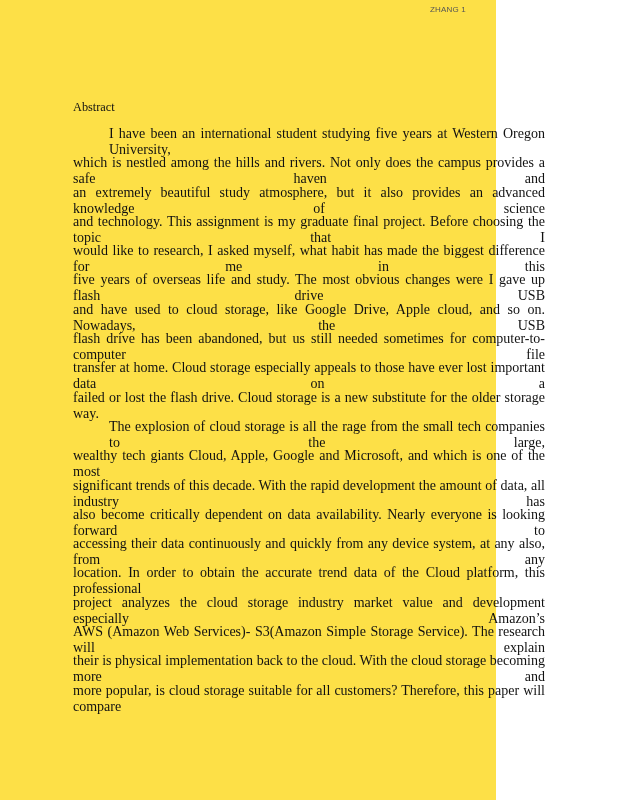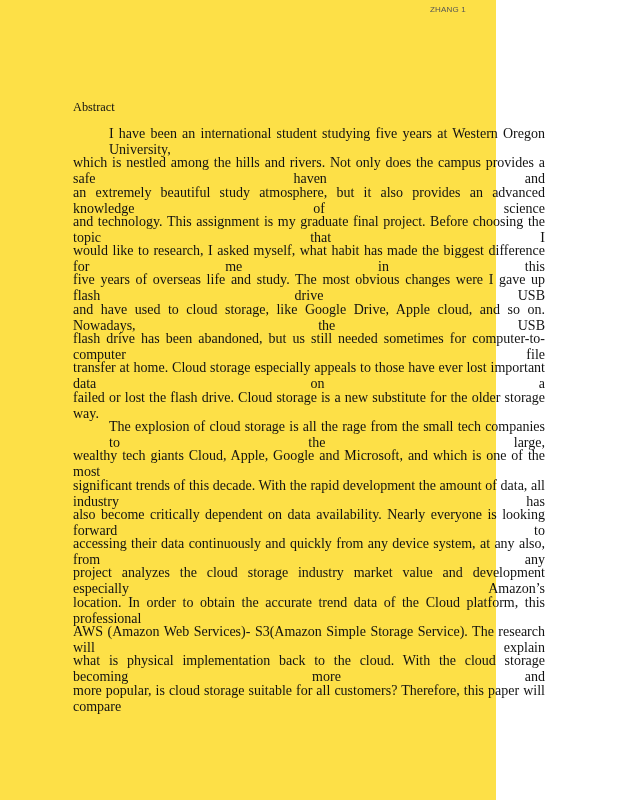--- a/index.html
+++ b/index.html
@@ -88,21 +88,21 @@
       <div class="line wrap">transfer at home. Cloud storage especially appeals to those have ever lost important data on a</div>
       <div class="line wrap last">failed or lost the flash drive. Cloud storage is a new substitute for the older storage way.</div>
     </div>
 
     <div>
       <div class="line wrap indent">The explosion of cloud storage is all the rage from the small tech companies to the large,</div>
       <div class="line wrap">wealthy tech giants Cloud, Apple, Google and Microsoft, and which is one of the most</div>
       <div class="line wrap">significant trends of this decade. With the rapid development the amount of data, all industry has</div>
       <div class="line wrap">also become critically dependent on data availability. Nearly everyone is looking forward to</div>
       <div class="line wrap">accessing their data continuously and quickly from any device system,  at any also,  from any</div>
+      <div class="line wrap">location. In order to obtain the accurate trend data of the Cloud platform, this professional</div>
       <div class="line wrap">project analyzes the cloud storage industry market value and development especially Amazon’s</div>
-      <div class="line wrap">location. In order to obtain the accurate trend data of the Cloud platform, this professional</div>
       <div class="line wrap">AWS (Amazon Web Services)- S3(Amazon Simple Storage Service). The research will explain</div>
-      <div class="line wrap">what is physical implementation back to the cloud. With the cloud storage becoming more and</div>
+      <div class="line wrap">their is physical implementation back to the cloud. With the cloud storage becoming more and</div>
       <div class="line wrap">more popular, is cloud storage suitable for all customers? Therefore, this paper will compare</div>
     </div>
 
   </div>
 </div>
 
 </body></html>

